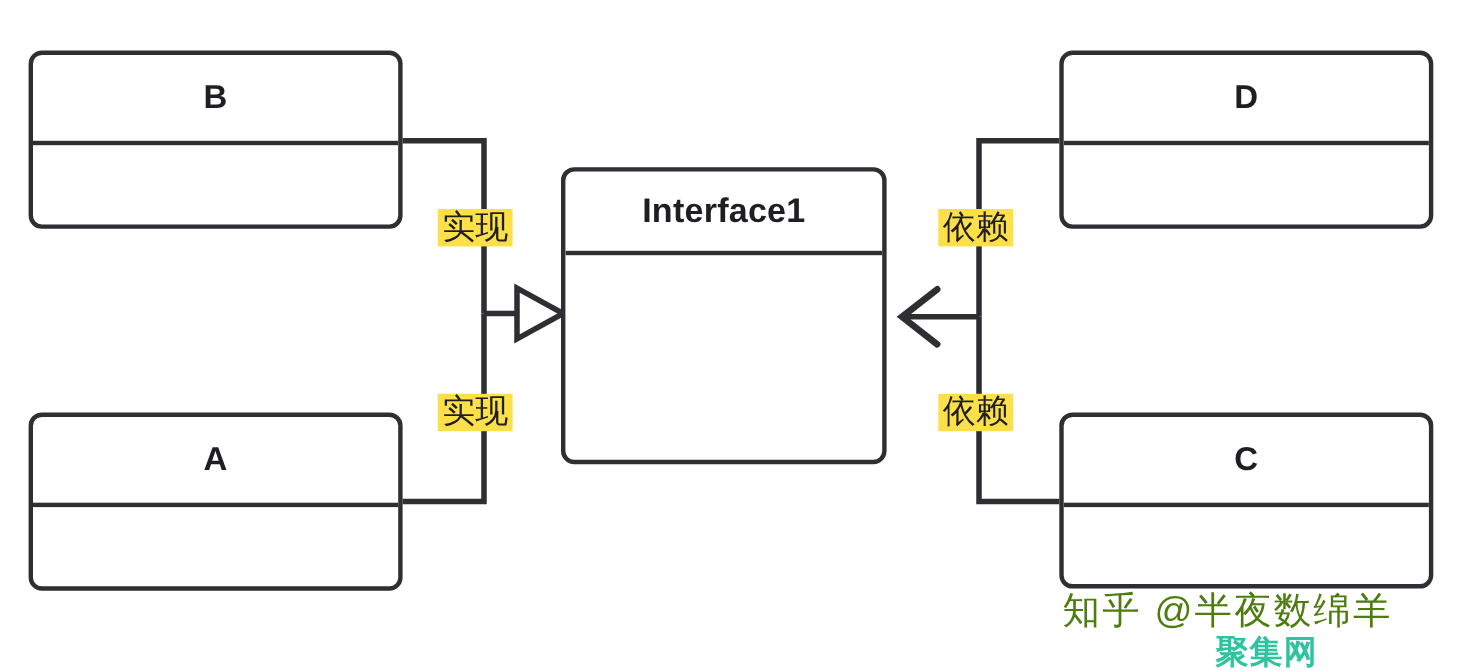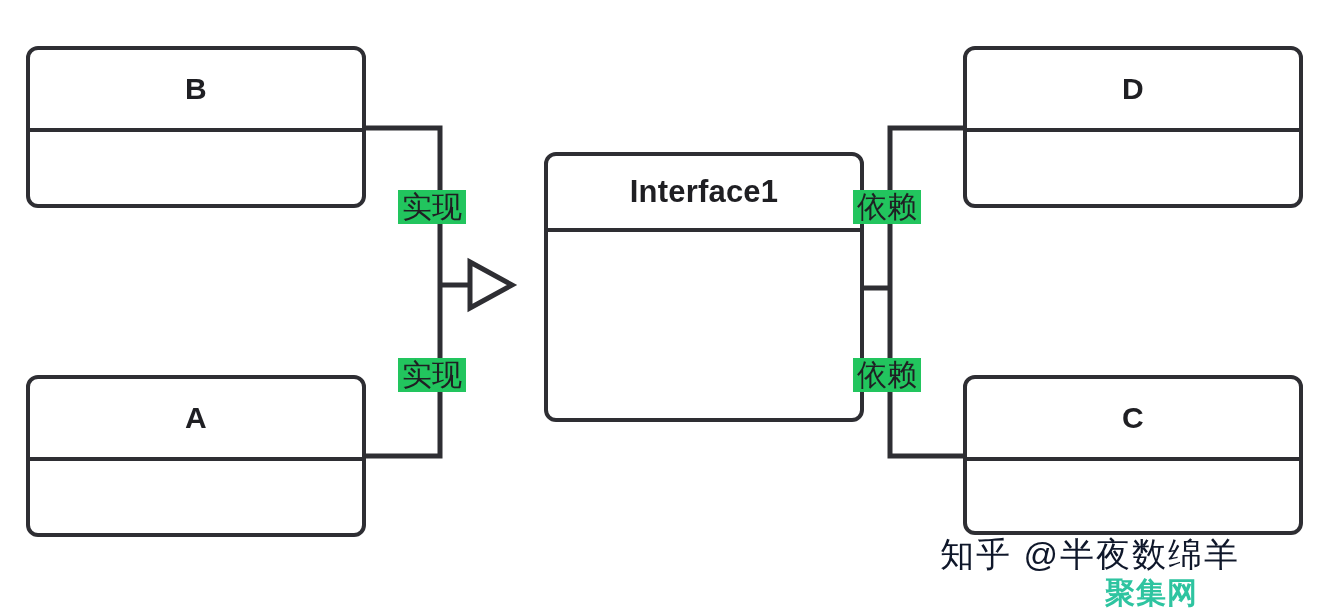--- a/index.html
+++ b/index.html
@@ -56,56 +56,56 @@
   
   #box-b { left: 26px;  top: 46px;  width: 340px; height: 162px; }
   #box-a { left: 26px;  top: 375px; width: 340px; height: 162px; }
   #box-d { left: 963px; top: 46px;  width: 340px; height: 162px; }
   #box-c { left: 963px; top: 375px; width: 340px; height: 160px; }
   #box-b .uml-header, #box-a .uml-header,
   #box-d .uml-header, #box-c .uml-header { height: 82px; }
   #box-b .uml-title, #box-a .uml-title,
   #box-d .uml-title, #box-c .uml-title { font-size: 30px; }
 
-  #box-interface { left: 510px; top: 152px; width: 320px; height: 270px; margin-left: 34px; }
+  #box-interface { left: 510px; top: 152px; width: 296px; height: 270px; }
   #box-interface .uml-header { height: 76px; }
   #box-interface .uml-title { font-size: 31px; }
 
   
   #wires {
     position: absolute;
     left: 0; top: 0;
     width: 1330px;
     height: 610px;
     pointer-events: none;
   }
   .edge-label {
     position: absolute;
     font-size: 30px;
     color: #1f1f23;
     white-space: nowrap;
-    background: #22c55e;
+    background: #fde047;
     padding: 0 4px;
     line-height: 34px;
   }
   #label-impl-top   { left: 398px; top: 190px; }
   #label-impl-bot   { left: 398px; top: 358px; }
   #label-dep-top    { left: 853px; top: 190px; }
   #label-dep-bot    { left: 853px; top: 358px; }
 
   .watermark {
     position: absolute;
     white-space: nowrap;
     pointer-events: none;
   }
   #wm-zhihu {
-    left: 940px;
+    left: 966px;
     top: 532px;
     font-size: 34px;
-    color: #0f172a;
+    color: #4d7c0f;
     letter-spacing: 2px;
   }
   #wm-jujiwang {
     left: 1105px;
     top: 573px;
     font-size: 30px;
     font-weight: bold;
     color: #2ec4a0;
     letter-spacing: 1px;
   }

